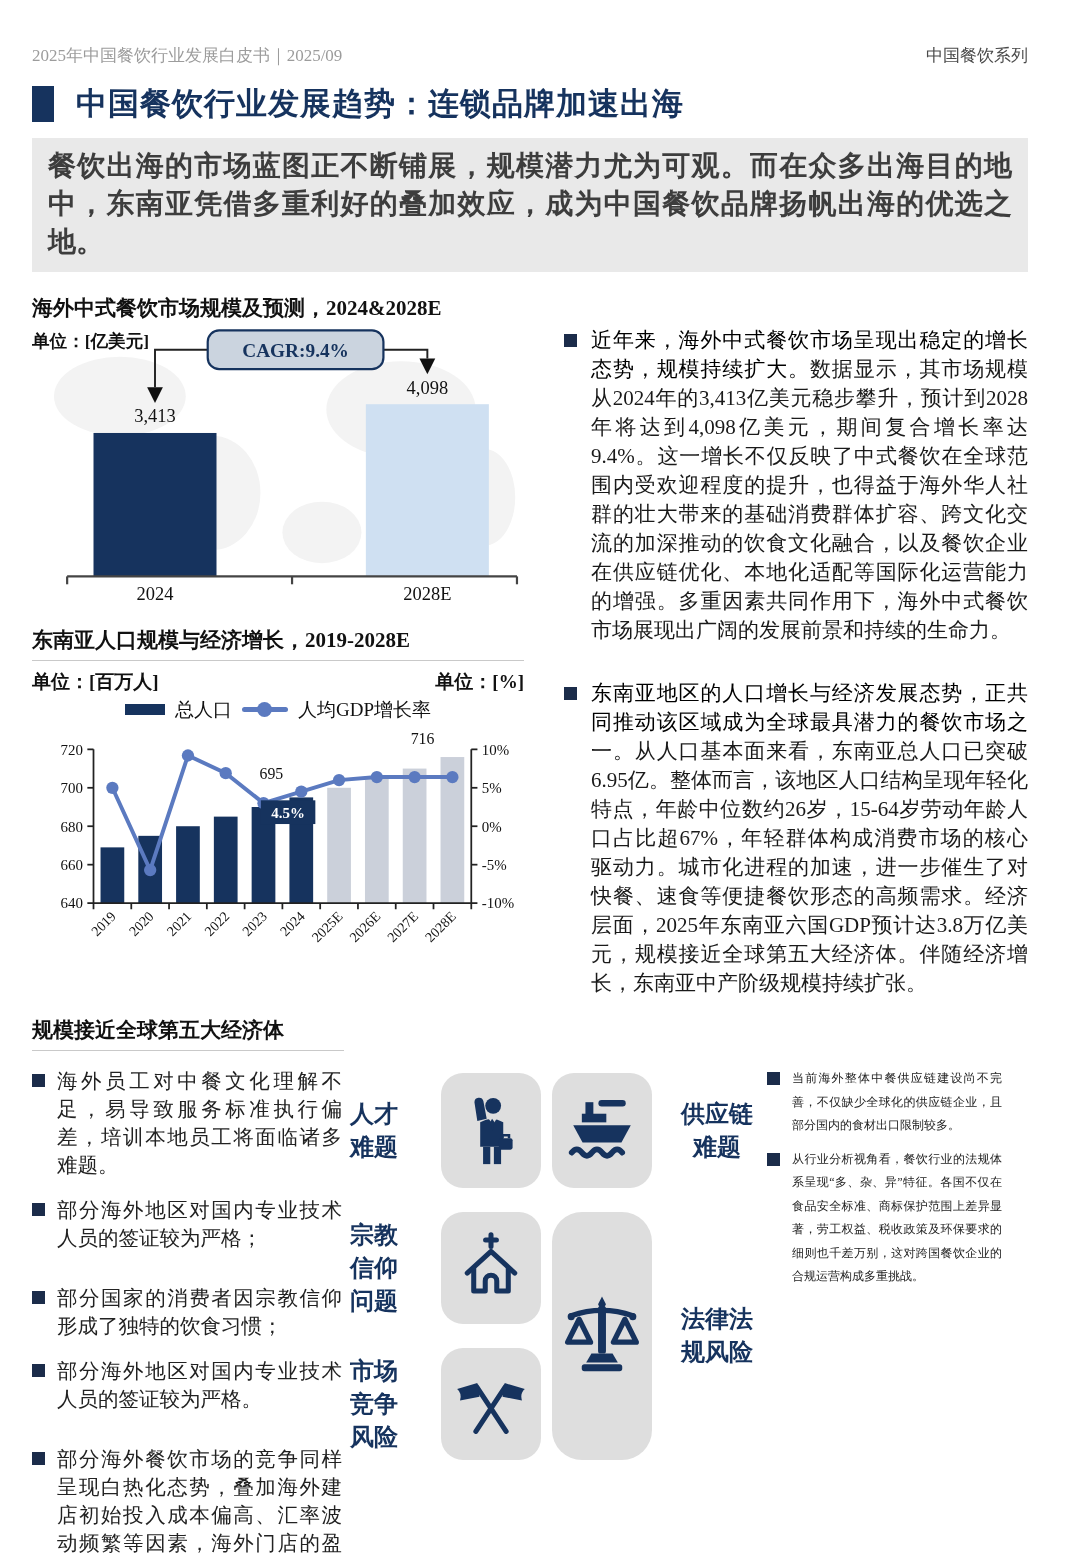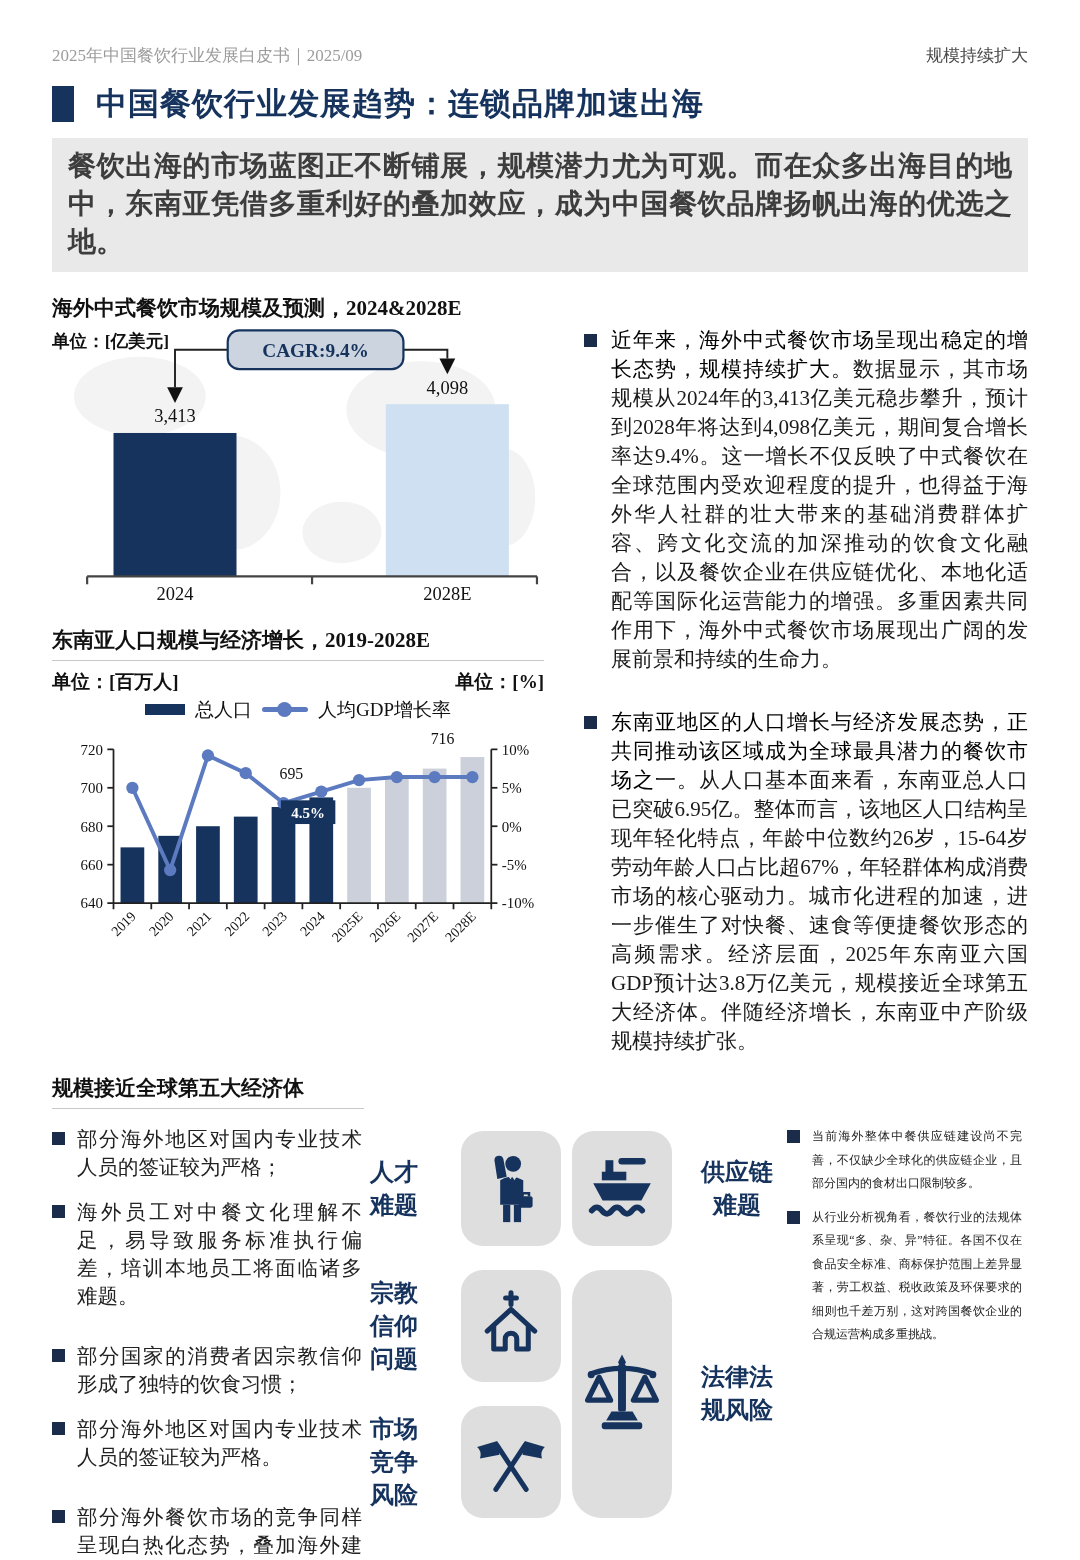--- a/index.html
+++ b/index.html
@@ -1,17 +1,17 @@
 <!DOCTYPE html>
 <html><head>
 <meta charset="utf-8">
 <style>
   html,body{margin:0;padding:0;background:#fff;}
   .page{position:relative;width:1080px;height:1560px;background:#fff;overflow:hidden;
-        box-sizing:border-box;padding:44px 52px 0 52px;
+        box-sizing:border-box;padding:44px 52px 0 32px;
         font-family:"Liberation Serif",serif;color:#1a1a1a;}
   
   .hdr{display:flex;justify-content:space-between;font-size:17px;}
   .hdr-left{color:#9c9c9c;}
   .hdr-right{color:#4a4a4a;}
   
   .title-row{display:flex;align-items:center;margin-top:16px;}
   .tsq{width:22px;height:36px;background:#16335E;flex:none;}
   .title-row h1{font-size:31px;color:#16335E;margin:0 0 0 22px;font-weight:bold;letter-spacing:1px;}
   
@@ -77,21 +77,21 @@
   .ricon.tall svg{width:88px;height:88px;}
   .icn{fill:#16335E;}
 </style>
 </head>
 <body>
 
 <div class="page">
 
   <div class="hdr">
     <span class="hdr-left">2025年中国餐饮行业发展白皮书｜2025/09</span>
-    <span class="hdr-right">规模持续扩大</span>
+    <span class="hdr-right">中国餐饮系列</span>
   </div>
 
   <div class="title-row">
     <span class="tsq"></span>
     <h1>中国餐饮行业发展趋势：连锁品牌加速出海</h1>
   </div>
 
   <div class="intro">餐饮出海的市场蓝图正不断铺展，规模潜力尤为可观。而在众多出海目的地中，东南亚凭借多重利好的叠加效应，成为中国餐饮品牌扬帆出海的优选之地。</div>
 
   <div class="main">
@@ -227,26 +227,26 @@
 
   <div class="risk">
     <div class="risk-title">规模接近全球第五大经济体</div>
     <hr class="rule r2">
     <div class="risk-grid">
 
       <div class="bullets left">
 
           <div class="bullet">
             <span class="sq"></span>
+            <span class="btxt">海外员工对中餐文化理解不足，易导致服务标准执行偏差，培训本地员工将面临诸多难题。</span>
+          </div>
+
+          <div class="bullet">
+            <span class="sq"></span>
             <span class="btxt">部分海外地区对国内专业技术人员的签证较为严格；</span>
-          </div>
-
-          <div class="bullet">
-            <span class="sq"></span>
-            <span class="btxt">海外员工对中餐文化理解不足，易导致服务标准执行偏差，培训本地员工将面临诸多难题。</span>
           </div>
 
           <div class="bullet">
             <span class="sq"></span>
             <span class="btxt">部分国家的消费者因宗教信仰形成了独特的饮食习惯；</span>
           </div>
 
           <div class="bullet">
             <span class="sq"></span>
             <span class="btxt">部分海外地区对国内专业技术人员的签证较为严格。</span>

